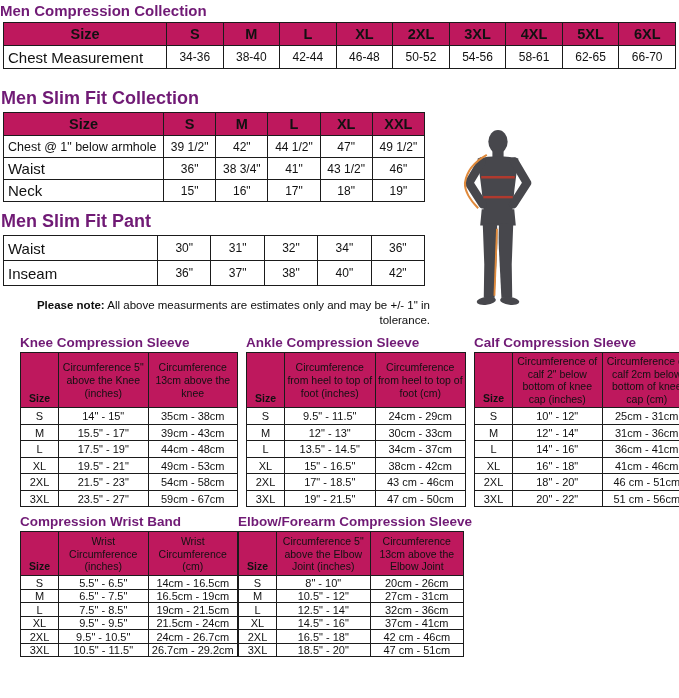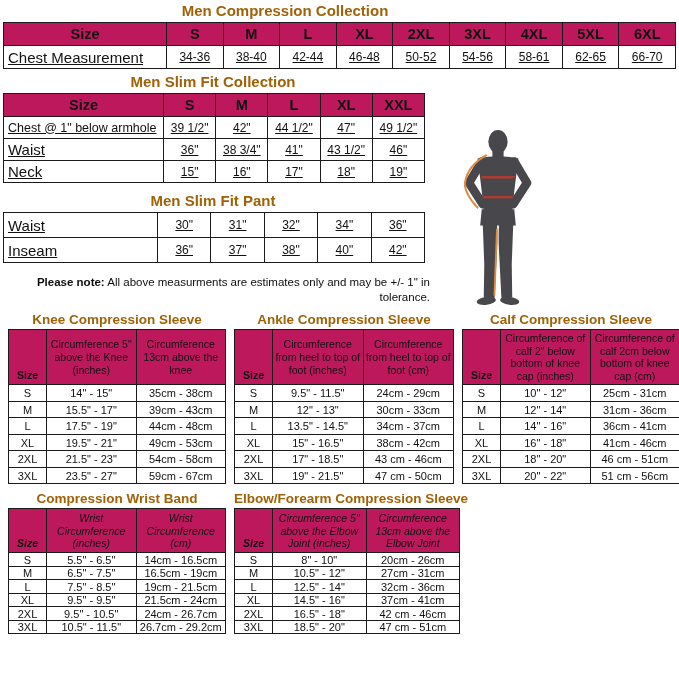--- a/index.html
+++ b/index.html
@@ -3,52 +3,52 @@
 <meta charset="utf-8">
 <style>
   * { box-sizing: border-box; }
   body { margin:0; background:#fff; color:#111; font-family:"Liberation Sans", sans-serif; }
   .page { position:relative; width:679px; height:698px; overflow:hidden; background:#fff; }
 
   .tbl { border-collapse:collapse; table-layout:fixed; background:#fff; border:1.5px solid #1b1b1b; }
   .tbl th, .tbl td { border:1px solid #1b1b1b; overflow:hidden; padding:0 2px; }
   .tbl th { background:#be185d; font-weight:bold; text-align:center; }
 
-  .tbl-title { font-weight:bold; text-align:center; color:#a16207; }
+  .tbl-title { font-weight:bold; text-align:left; color:#701a75; }
   .title-t1 { width:570px; font-size:15px; margin:2px 0 3px 0; }
-  .title-mid { width:424px; font-size:15px; margin:4px 0 3px 1px; }
+  .title-mid { width:424px; font-size:18px; margin:19px 0 3px 1px; }
   .title-pant { margin-top:9px; }
 
   .big-tbl th { font-size:14.5px; height:23px; }
-  .big-tbl td { font-size:12px; text-align:center; height:23px;text-decoration:underline; }
+  .big-tbl td { font-size:12px; text-align:center; height:23px; }
   .big-tbl td:first-child { font-size:15px; text-align:left; padding-left:4px; }
 
   #t1 { width:673px; margin-left:3px; }
   #t1 th:first-child, #t1 td:first-child { width:163px; }
 
   #t2, #t3 { width:422px; margin-left:3px; }
   #t2 th:first-child, #t2 td:first-child { width:160px; }
   #t2 td { height:22px; }
   #t2 tbody tr:first-child td:first-child { font-size:12.5px; }
   #t3 td { height:25px; }
   #t3 td:first-child { width:154px; }
 
   .note { width:430px; text-align:right; font-size:11.5px; line-height:1.32; margin:12px 0 0 0; color:#0d0d0d; }
   .note .b { font-weight:bold; }
 
-  .row { display:flex; align-items:flex-start; margin-left:8px; }
+  .row { display:flex; align-items:flex-start; margin-left:20px; }
   .row3 { margin-top:7px; gap:8px; }
-  .row4 { margin-top:7px; gap:8px; }
+  .row4 { margin-top:7px; }
   .small-sec .tbl-title { font-size:13.5px; white-space:nowrap; margin-bottom:2px; }
   .small-tbl th { font-size:10.5px; font-weight:normal; line-height:1.2; vertical-align:middle; padding:1px 2px; }
   .small-tbl th:first-child { font-weight:bold; vertical-align:bottom; padding-bottom:3px; }
   .small-tbl td { font-size:11px; text-align:center; }
   .row3 .small-tbl th { height:55px; }
   .row3 .small-tbl td { height:16.5px; }
-  .row4 .small-tbl th { height:44px;font-style:italic; }
+  .row4 .small-tbl th { height:44px; }
   .row4 .small-tbl td { height:13.5px; }
   #tk, #tc, #tw { width:218px; }
   #ta { width:220px; }
   #te { width:226px; }
   .small-tbl th:first-child, .small-tbl td:first-child { width:38px; }
 
   .figure-wrap { position:absolute; left:446px; top:130px; width:104px; height:178px; }
   .figure-wrap svg { width:100%; height:100%; }
 </style>
 </head>

